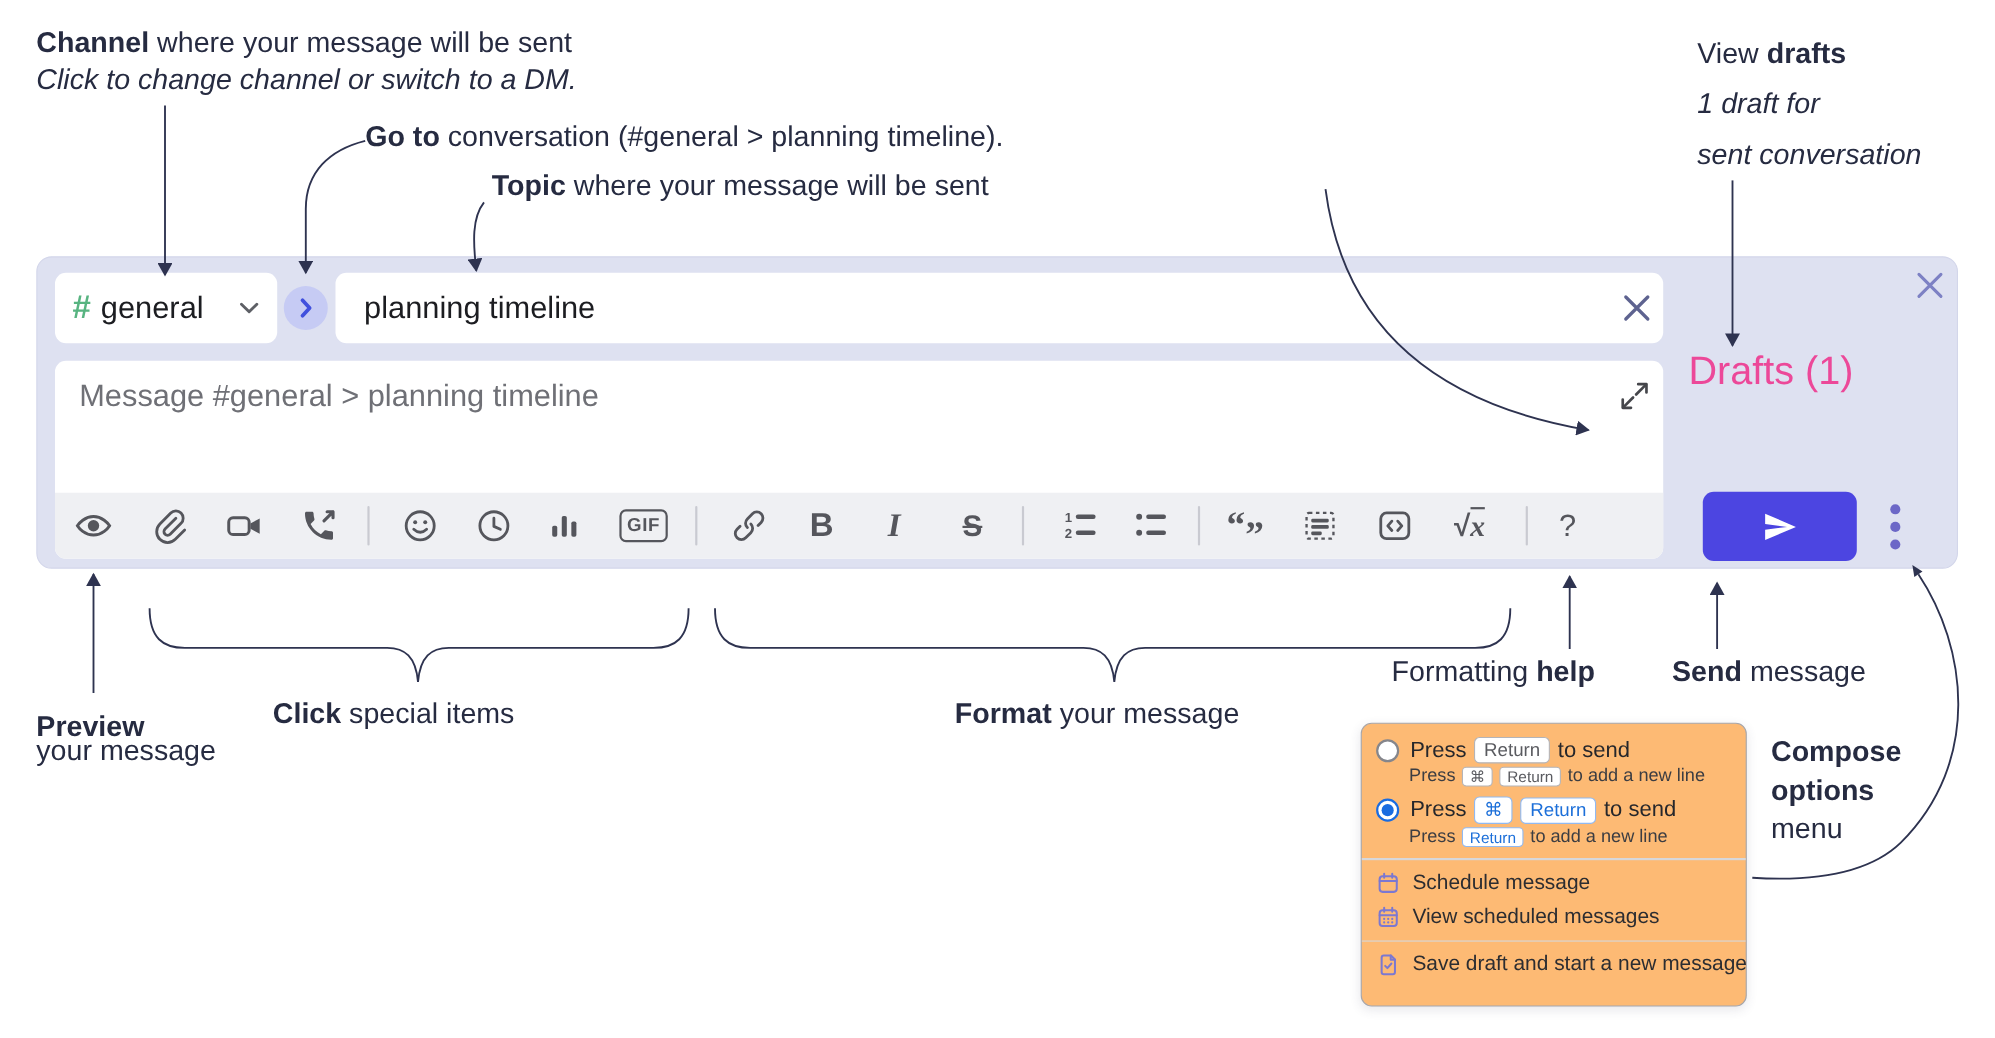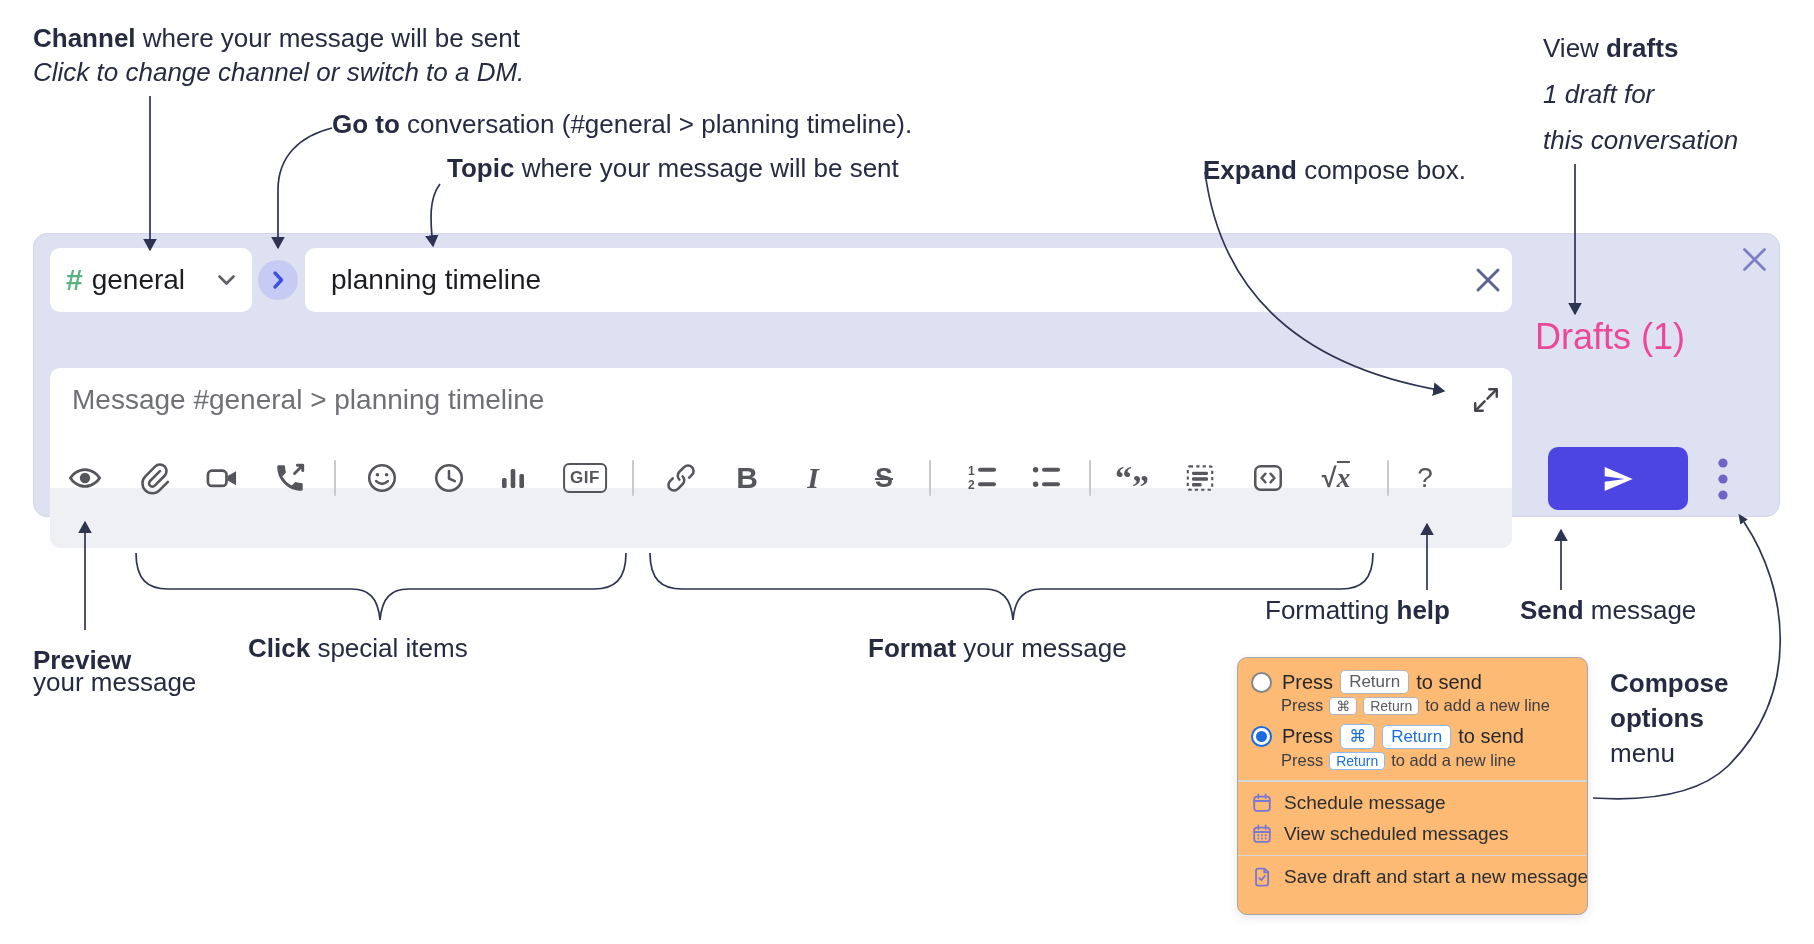--- a/index.html
+++ b/index.html
@@ -13,21 +13,21 @@
   
   .compose{position:absolute;left:33px;top:233px;width:1747px;height:284px;background:#dee1f1;border:1px solid #d3d6ea;border-radius:14px;box-sizing:border-box;}
   .chanbox{position:absolute;left:50px;top:248px;width:202px;height:64px;background:#fff;border-radius:10px;display:flex;align-items:center;padding:0 16px;box-sizing:border-box;}
   .hash{color:#58b481;font-size:30px;font-weight:700;}
   .chname{color:#1c1d21;font-size:28px;margin-left:9px;}
   .chev{margin-left:auto;display:flex;}
   .gotobtn{position:absolute;left:258px;top:260px;width:40px;height:40px;border-radius:50%;background:#c6cbf4;display:flex;align-items:center;justify-content:center;}
   .topicbox{position:absolute;left:305px;top:248px;width:1207px;height:64px;background:#fff;border-radius:10px;display:flex;align-items:center;padding:0 26px;box-sizing:border-box;font-size:28px;color:#1c1d21;}
   .clearx{position:absolute;left:1472px;top:264px;width:32px;height:32px;display:flex;align-items:center;justify-content:center;cursor:pointer;}
   .closex{position:absolute;left:1740px;top:245px;width:28px;height:28px;display:flex;align-items:center;justify-content:center;cursor:pointer;}
-  .msgbox{position:absolute;left:50px;top:328px;width:1462px;height:180px;background:#fff;border-radius:10px;margin-top:40px;}
+  .msgbox{position:absolute;left:50px;top:328px;width:1462px;height:180px;background:#fff;border-radius:10px;}
   .placeholder{position:absolute;left:22px;top:16px;font-size:28px;color:#6f7076;}
   .expandico{position:absolute;left:1418px;top:14px;width:36px;height:36px;display:flex;align-items:center;justify-content:center;cursor:pointer;}
   .toolstrip{position:absolute;left:0;top:120px;width:100%;height:60px;background:#eff0f3;border-radius:0 0 10px 10px;}
   .tbtn{position:absolute;top:448px;height:60px;display:flex;align-items:center;justify-content:center;transform:translateX(-50%);cursor:pointer;}
   .tdiv{position:absolute;top:460px;width:2px;height:36px;background:#c9cad1;transform:translateX(-50%);border-radius:1px;}
   .tico-b{font-weight:800;font-size:30px;color:#55565c;}
   .tico-i{font-family:"Liberation Serif",serif;font-style:italic;font-weight:700;font-size:30px;color:#55565c;}
   .tico-s{font-size:27px;font-weight:700;color:#55565c;text-decoration:line-through;}
   .tico-q{font-family:"Liberation Serif",serif;font-weight:700;font-size:34px;color:#55565c;line-height:0;}
   .tico-q .q2{display:inline-block;transform:translateY(9px);}
@@ -56,24 +56,23 @@
 </style>
 </head>
 <body>
 
 <div class="canvas">
 
   <div class="ann" style="left:33px;top:22px"><b>Channel</b><span> where your message will be sent</span></div>
   <div class="ann" style="left:33px;top:56px"><i>Click to change channel or switch to a DM.</i></div>
   <div class="ann" style="left:332px;top:108px"><b>Go to</b><span> conversation (#general &gt; planning timeline).</span></div>
   <div class="ann" style="left:447px;top:152px"><b>Topic</b><span> where your message will be sent</span></div>
-  <div class="ann" style="left:1203px;top:154px"><b>Expand</b><span> compose box.</span></div>
   <div class="ann" style="left:1543px;top:32px"><span>View </span><b>drafts</b></div>
   <div class="ann" style="left:1543px;top:78px"><i>1 draft for</i></div>
-  <div class="ann" style="left:1543px;top:124px"><i>this conversation</i></div>
+  <div class="ann" style="left:1543px;top:124px"><i>sent conversation</i></div>
   <div class="ann" style="left:33px;top:644px"><b>Preview</b></div>
   <div class="ann" style="left:33px;top:666px"><span>your message</span></div>
   <div class="ann" style="left:248px;top:632px"><b>Click</b><span> special items</span></div>
   <div class="ann" style="left:868px;top:632px"><b>Format</b><span> your message</span></div>
   <div class="ann" style="left:1265px;top:594px"><span>Formatting </span><b>help</b></div>
   <div class="ann" style="left:1520px;top:594px"><b>Send</b><span> message</span></div>
   <div class="ann big" style="left:1610px;top:667px"><span>Compose</span></div>
   <div class="ann big" style="left:1610px;top:702px"><span>options</span></div>
   <div class="ann big reg" style="left:1610px;top:737px"><span>menu</span></div>
 

